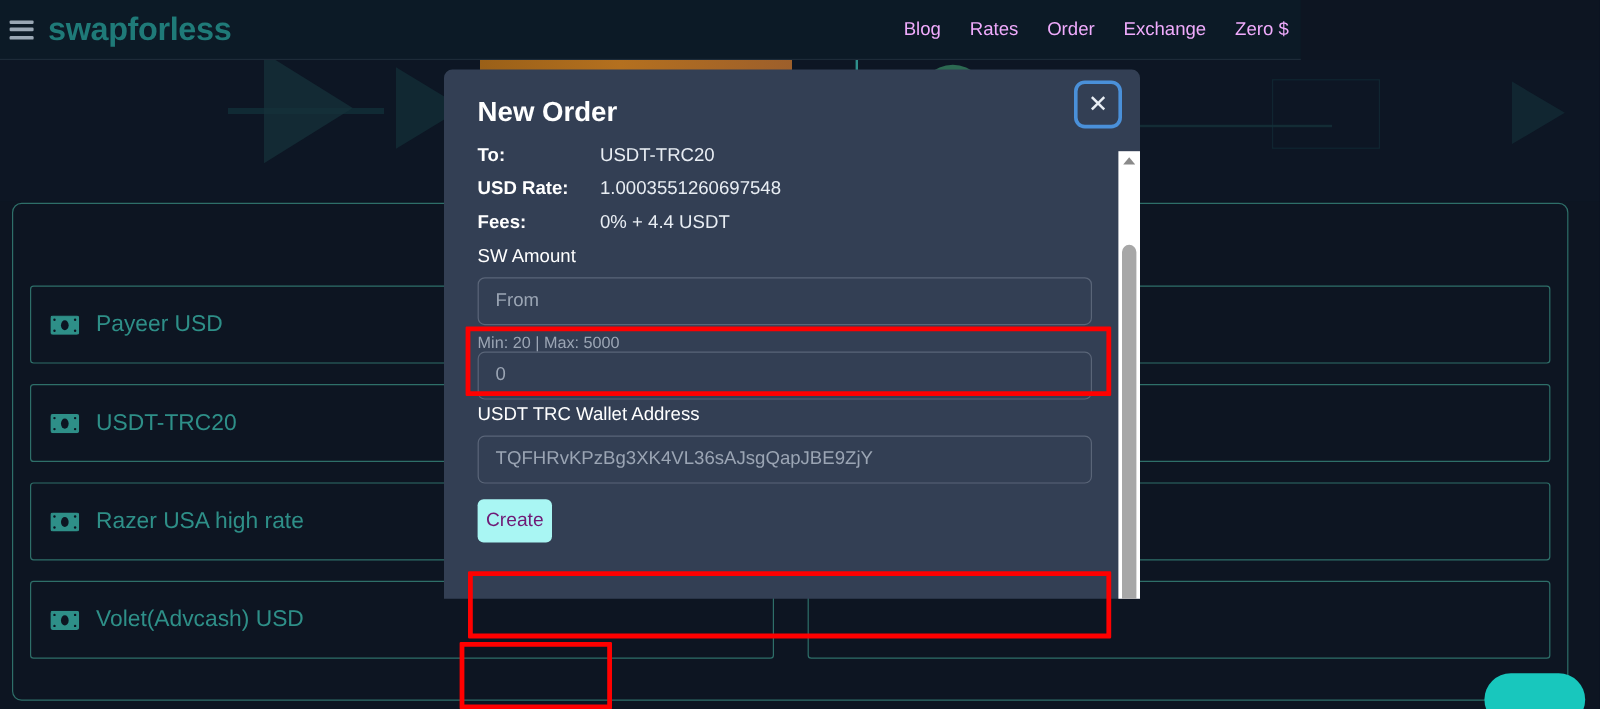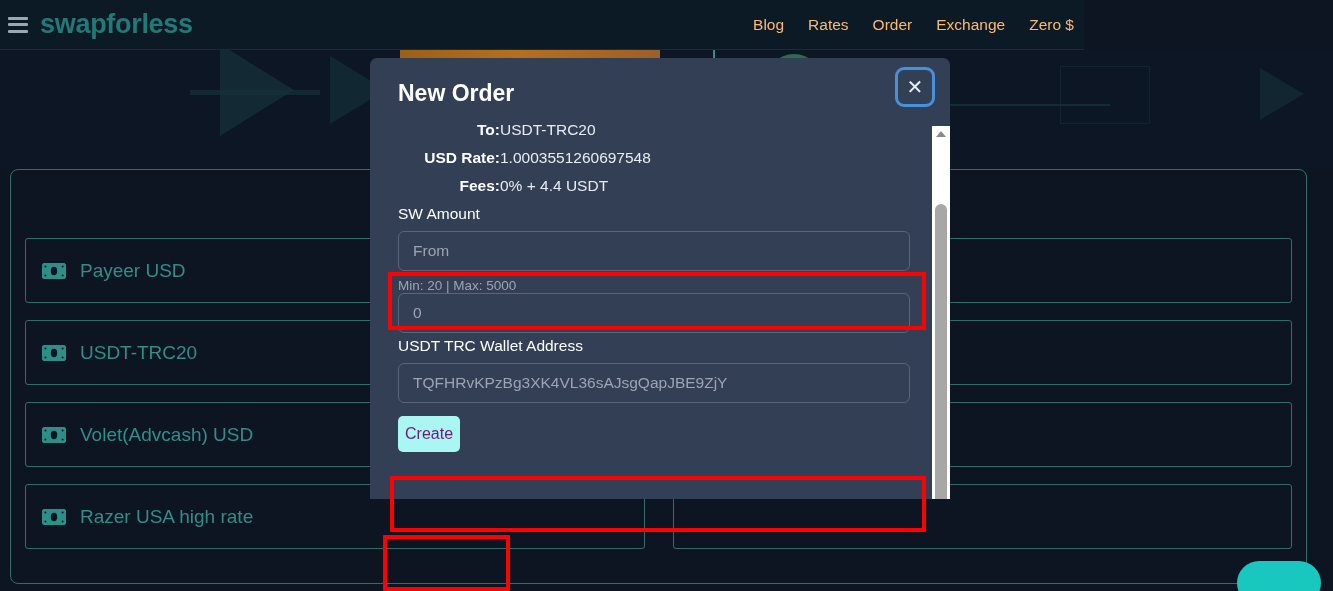--- a/index.html
+++ b/index.html
@@ -27,21 +27,21 @@
   .hamburger span { display: block; height: 3px; background: #9aa7b4; border-radius: 1px; }
   .brand {
     color: #1f7a78; font-size: 27px; font-weight: bold; letter-spacing: -0.3px;
     cursor: pointer;
   }
   .navlinks {
     margin-left: auto; margin-right: 10px;
     display: flex; align-items: center; gap: 24px;
   }
   .navlinks a {
-    color: #fdba74; font-size: 15.5px; text-decoration: none; cursor: pointer;
+    color: #f0abfc; font-size: 15.5px; text-decoration: none; cursor: pointer;
     white-space: nowrap;
   }
 
   
   .hero {
     position: absolute; top: 50px; left: 0; width: 1333px; height: 118px;
     background: #0d1624; overflow: hidden;
   }
   .hero-arrow {
     position: absolute; left: 220px; top: -6px;
@@ -144,21 +144,21 @@
     outline: 3px solid #4a90d9; outline-offset: 0;
     color: #e9eef4; font-size: 20px; line-height: 1;
     display: flex; align-items: center; justify-content: center;
     cursor: pointer;
   }
   .modal-body {
     position: absolute; left: 0; top: 58px; right: 0; bottom: 0;
     padding: 5px 28px 0 28px;
   }
   .info-row { display: flex; margin-bottom: 10px; align-items: baseline; }
-  .info-key { color: #ffffff; font-size: 15.5px; font-weight: bold; width: 102px; flex: 0 0 102px; text-align: right; }
+  .info-key { color: #ffffff; font-size: 15.5px; font-weight: bold; width: 102px; flex: 0 0 102px; }
   .info-val { color: #e8edf3; font-size: 15.5px; }
 
   .field-label {
     color: #ffffff; font-size: 15.5px; margin-top: 4px; margin-bottom: 8px;
   }
   .text-input {
     width: 512px; height: 40px; border-radius: 6px;
     background: #333f54; border: 1px solid #5a6578;
     color: #86efac; font-size: 15.5px; padding: 0 14px;
     font-family: "Liberation Sans", sans-serif;
@@ -279,35 +279,35 @@
           <span class="bill-icon">
             <svg width="24" height="16" viewBox="0 0 24 16">
                 <rect x="0.5" y="0.5" width="23" height="15" rx="1.5" fill="#2e8f88" stroke="#2e8f88"></rect>
                 <ellipse cx="12" cy="8" rx="3.2" ry="4.2" fill="#0d1522"></ellipse>
                 <circle cx="3.4" cy="3.4" r="1" fill="#0d1522"></circle>
                 <circle cx="20.6" cy="3.4" r="1" fill="#0d1522"></circle>
                 <circle cx="3.4" cy="12.6" r="1" fill="#0d1522"></circle>
                 <circle cx="20.6" cy="12.6" r="1" fill="#0d1522"></circle>
               </svg>
           </span>
-          <span class="currency-label">Volet(Advcash) USD</span>
+          <span class="currency-label">Razer USA high rate</span>
         </div>
 
         <div class="currency-item">
           <span class="bill-icon">
             <svg width="24" height="16" viewBox="0 0 24 16">
                 <rect x="0.5" y="0.5" width="23" height="15" rx="1.5" fill="#2e8f88" stroke="#2e8f88"></rect>
                 <ellipse cx="12" cy="8" rx="3.2" ry="4.2" fill="#0d1522"></ellipse>
                 <circle cx="3.4" cy="3.4" r="1" fill="#0d1522"></circle>
                 <circle cx="20.6" cy="3.4" r="1" fill="#0d1522"></circle>
                 <circle cx="3.4" cy="12.6" r="1" fill="#0d1522"></circle>
                 <circle cx="20.6" cy="12.6" r="1" fill="#0d1522"></circle>
               </svg>
           </span>
-          <span class="currency-label">Razer USA high rate</span>
+          <span class="currency-label">Volet(Advcash) USD</span>
         </div>
       </div>
 
       <div class="col col-right">
         <div class="col-title">Receive</div>
 
         <div class="currency-item empty">
           <span class="currency-label"></span>
         </div>
         <div class="currency-item empty">

